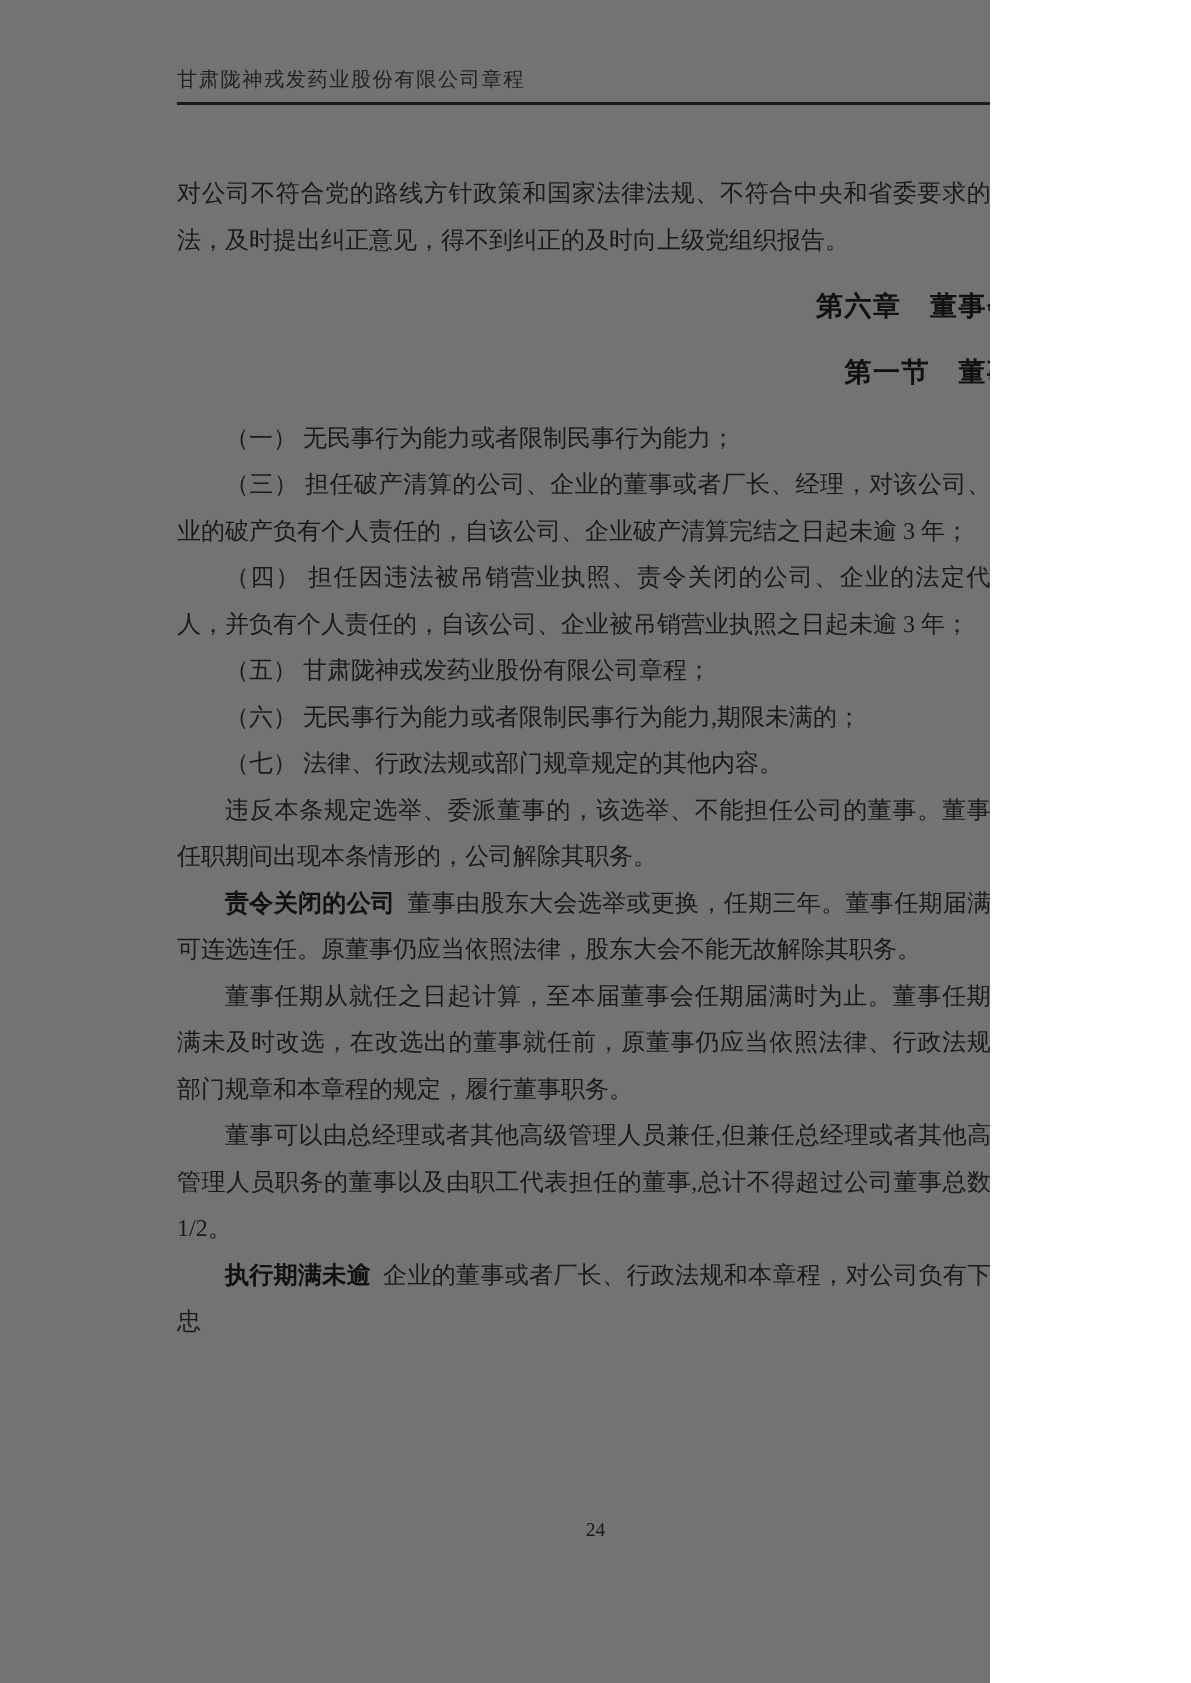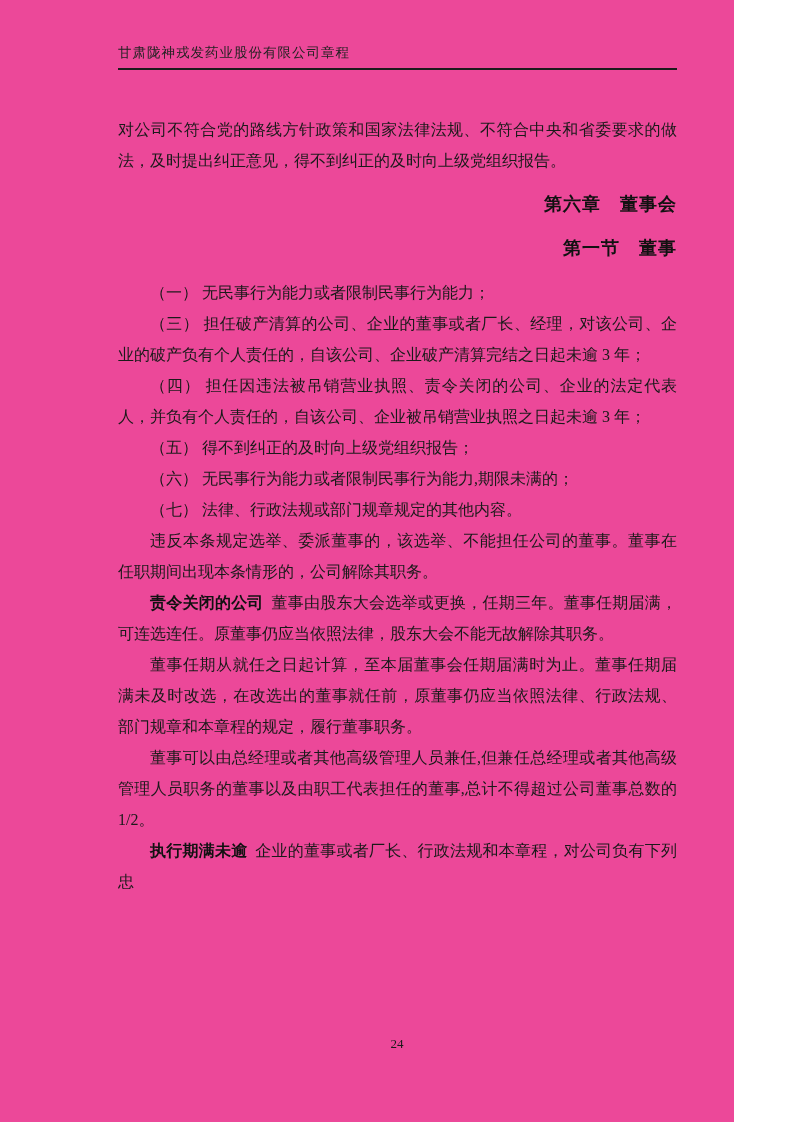--- a/index.html
+++ b/index.html
@@ -2,23 +2,23 @@
 <html><head>
 <meta charset="utf-8">
 <style>
   html, body {
     margin: 0;
     padding: 0;
     background: #ffffff;
   }
   .page {
     position: relative;
-    width: 734px;
+    width: 660px;
     height: 1122px;
-    background: #ec4899;
+    background: #737373;
     color: #1a1a1a;
     font-family: "Liberation Serif", "DejaVu Serif", serif;
     overflow: hidden;
   }
   .doc-header {
     position: absolute;
     top: 44px;
     left: 118px;
     width: 559px;
     font-size: 13.5px;
@@ -54,21 +54,21 @@
     letter-spacing: 1px;
     color: #111111;
   }
   .article-lead {
     font-weight: bold;
     margin-right: 0.5em;
     color: #111111;
   }
   .doc-footer {
     position: absolute;
-    top: 1036px;
+    top: 1012px;
     left: 0;
     width: 794px;
     text-align: center;
     font-size: 13px;
     color: #1a1a1a;
   }
 </style>
 </head>
 <body>
 
@@ -85,21 +85,21 @@
     <p class="heading">第一节　董事</p>
 
 
     <p class="para">（一） 无民事行为能力或者限制民事行为能力；</p>
 
 
     <p class="para">（三） 担任破产清算的公司、企业的董事或者厂长、经理，对该公司、企业的破产负有个人责任的，自该公司、企业破产清算完结之日起未逾 3 年；</p>
 
     <p class="para">（四） 担任因违法被吊销营业执照、责令关闭的公司、企业的法定代表人，并负有个人责任的，自该公司、企业被吊销营业执照之日起未逾 3 年；</p>
 
-    <p class="para">（五） 得不到纠正的及时向上级党组织报告；</p>
+    <p class="para">（五） 甘肃陇神戎发药业股份有限公司章程；</p>
 
     <p class="para">（六） 无民事行为能力或者限制民事行为能力,期限未满的；</p>
 
     <p class="para">（七） 法律、行政法规或部门规章规定的其他内容。</p>
 
     <p class="para">违反本条规定选举、委派董事的，该选举、不能担任公司的董事。董事在任职期间出现本条情形的，公司解除其职务。</p>
 
     <p class="para"><span class="article-lead">责令关闭的公司</span><span>董事由股东大会选举或更换，任期三年。董事任期届满，可连选连任。原董事仍应当依照法律，股东大会不能无故解除其职务。</span></p>
 
     <p class="para">董事任期从就任之日起计算，至本届董事会任期届满时为止。董事任期届满未及时改选，在改选出的董事就任前，原董事仍应当依照法律、行政法规、部门规章和本章程的规定，履行董事职务。</p>

